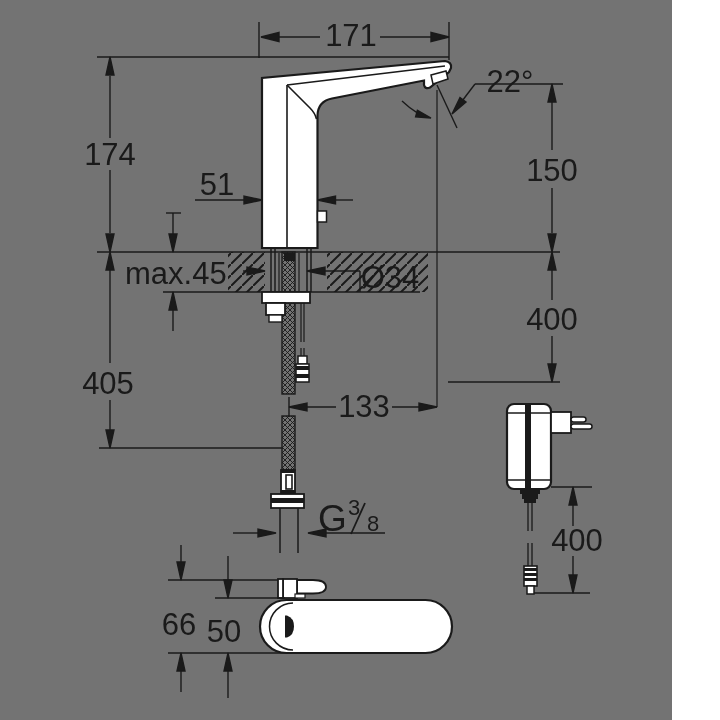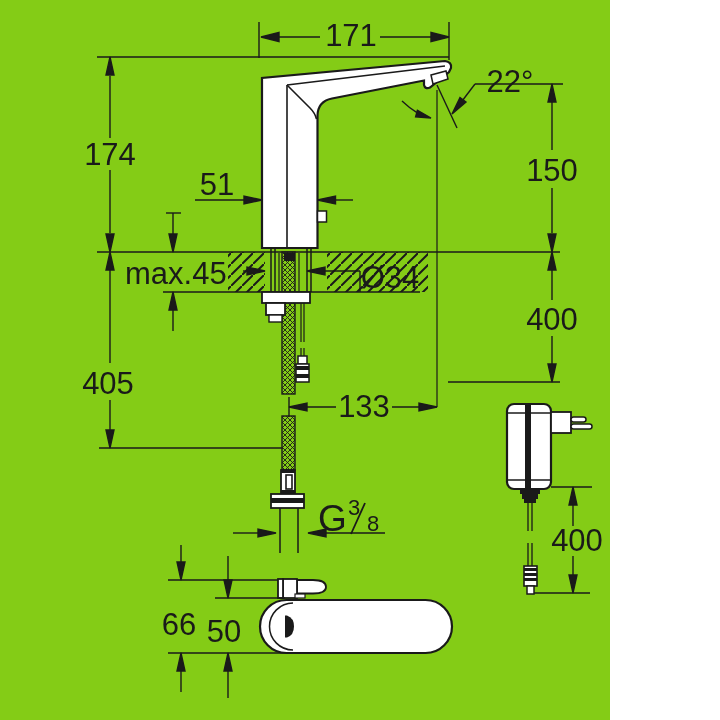--- a/index.html
+++ b/index.html
@@ -1,16 +1,16 @@
 <!DOCTYPE html>
 <html><head>
 <meta charset="utf-8">
 <style>
   html,body{margin:0;padding:0;background:#ffffff;}
-  .canvas{position:relative;width:610px;height:720px;background:#84cc16;overflow:hidden;
+  .canvas{position:relative;width:672px;height:720px;background:#737373;overflow:hidden;
           font-family:"Liberation Sans", sans-serif;}
   svg{display:block;}
   svg text{fill:#1a1a1a;font-family:"Liberation Sans", sans-serif;}
   .dim-label{font-size:31px;}
   .dim-label-mid{text-anchor:middle;}
   .thread-g{font-size:37px;}
   .thread-frac{font-size:22px;}
 </style>
 </head>
 <body>

